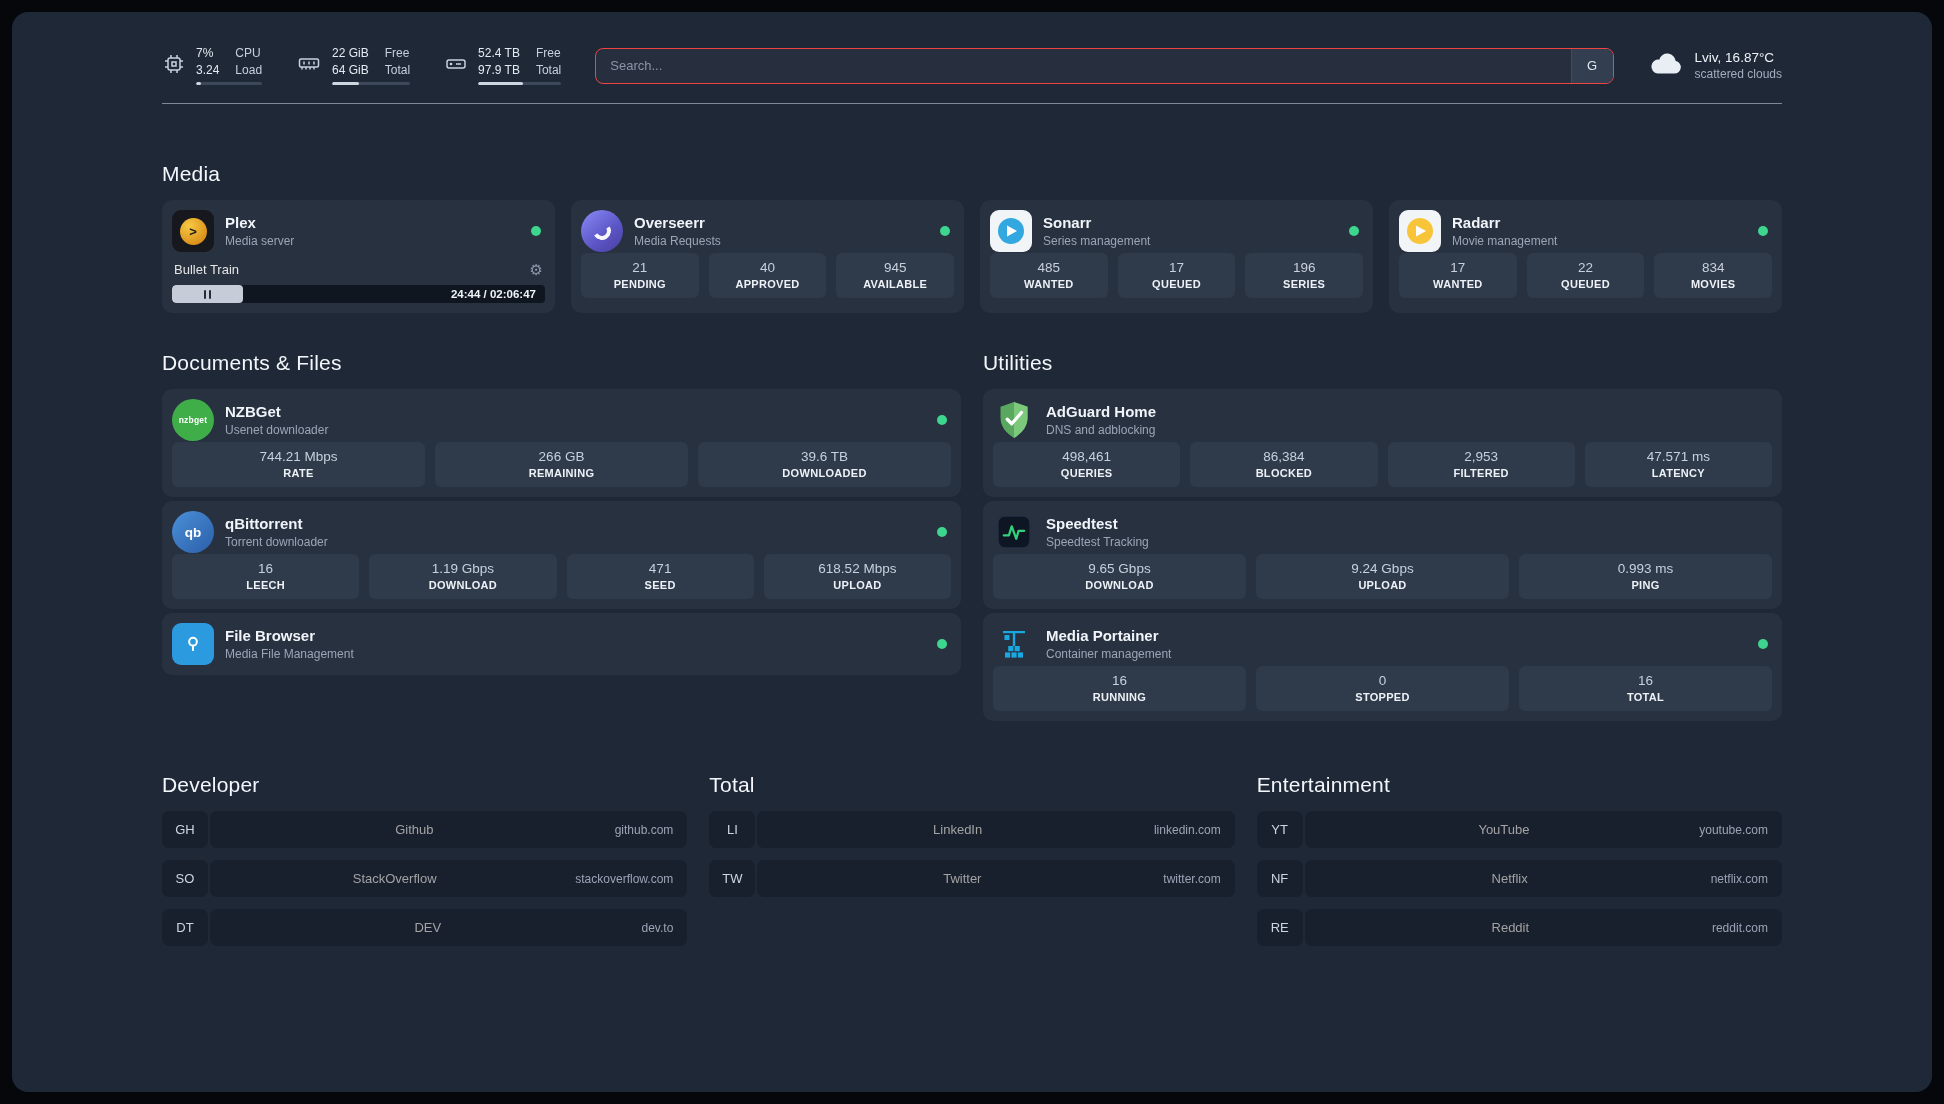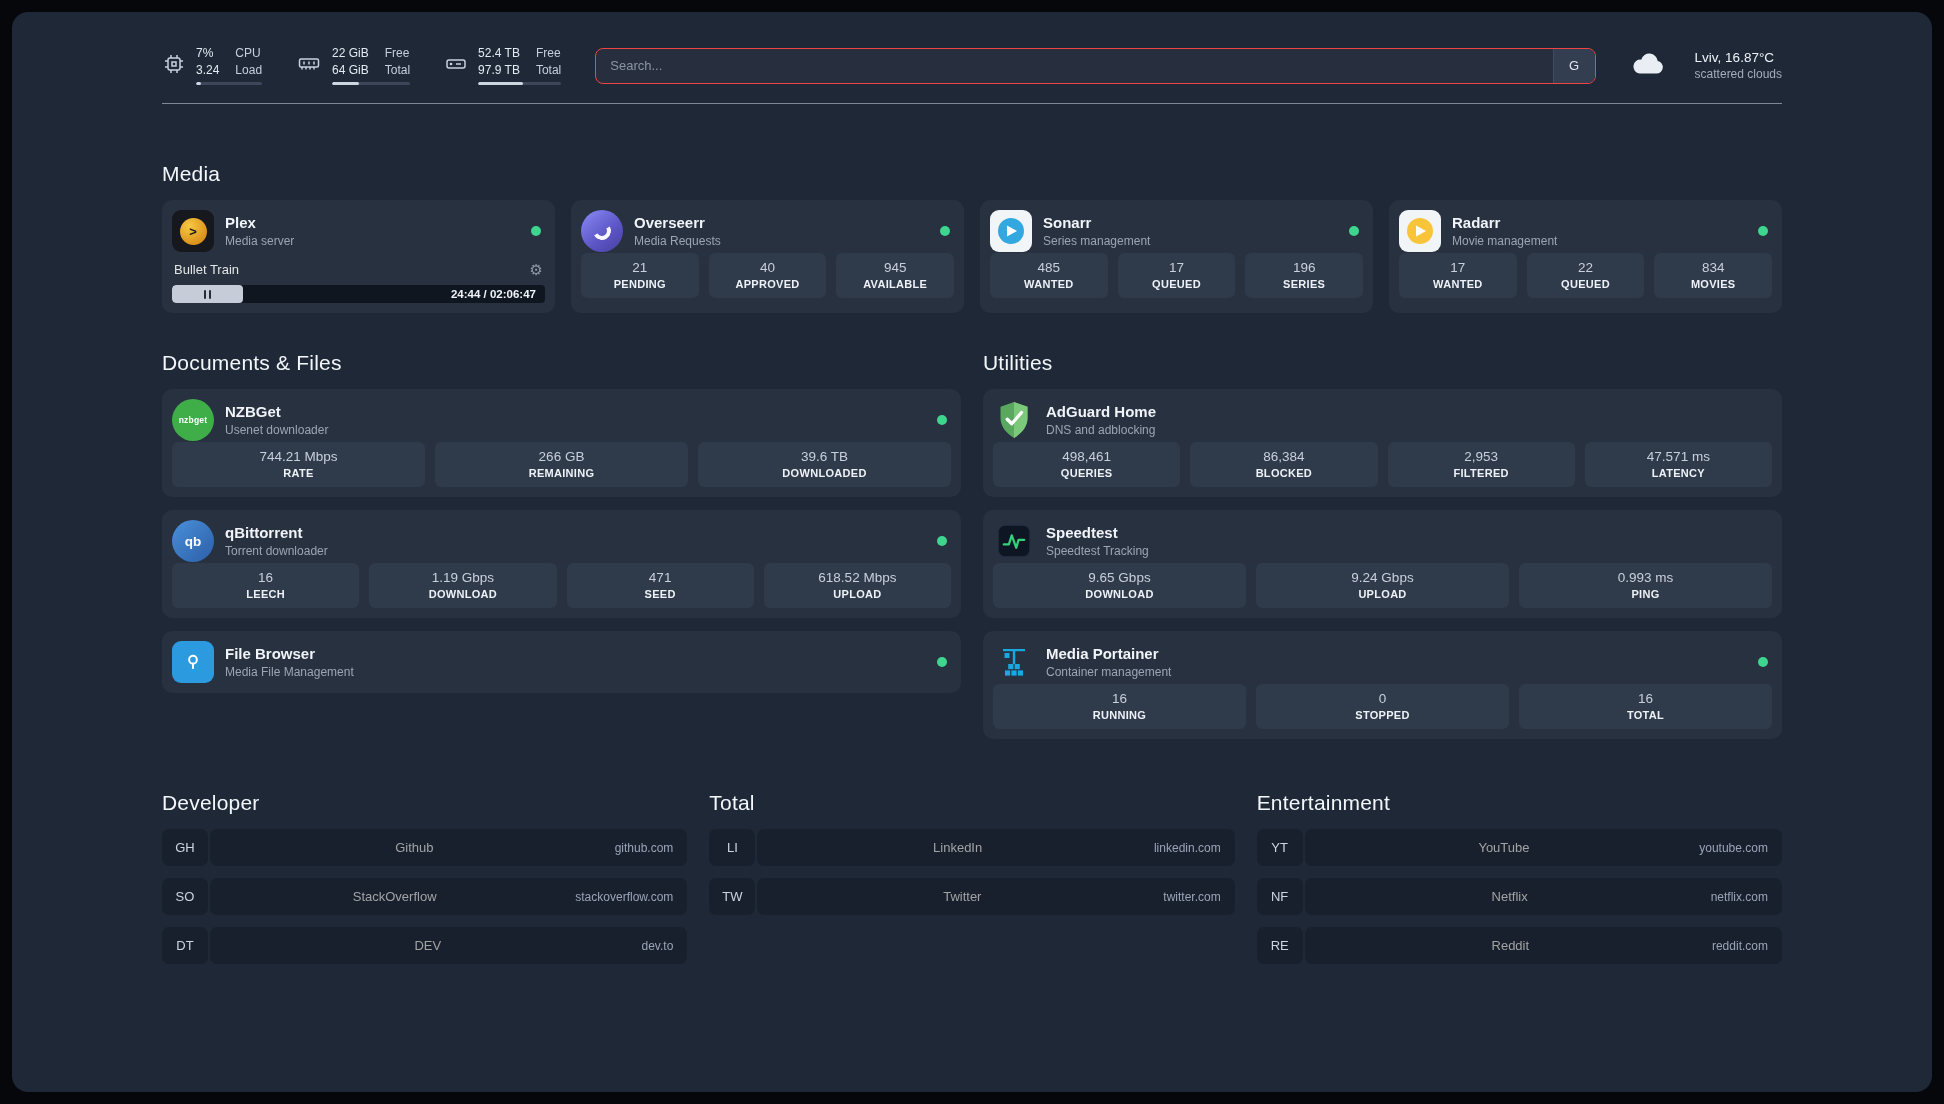--- a/index.html
+++ b/index.html
@@ -27,32 +27,32 @@
   .res-col { display:flex; flex-direction:column; gap:1px; font-size:12px; line-height:1.3; color:#e4eaf2; }
   .res-col.labels { color:#c7cfdc; }
   .res-bar { height:3px; background:#3c4759; border-radius:2px; margin-top:4px; overflow:hidden; }
   .res-fill { height:100%; background:#cdd5e0; border-radius:2px; }
 
   .search { flex:1; display:flex; align-items:stretch; height:36px; background:#272f3e; border:1px solid #ef4444; border-radius:8px; overflow:hidden; }
   .search input { flex:1; background:transparent; border:none; outline:none; color:#dde3ec; font-size:13px; padding:0 14px; font-family:inherit; }
   .search input::placeholder { color:#8b95a7; }
   .search-g { width:42px; background:#343e51; border-left:1px solid #414c60; display:flex; align-items:center; justify-content:center; color:#e2e8f1; font-size:13px; cursor:pointer; }
 
-  .weather { display:flex; align-items:center; gap:29px; }
+  .weather { display:flex; align-items:center; gap:11px; }
   .weather-line1 { font-size:13.5px; color:#eff3f8; }
   .weather-line2 { font-size:12px; color:#a3adbe; margin-top:2px; }
 
   .divider { border-top:1px solid rgba(206,217,233,0.55); }
 
   
   .sec-title { font-size:21px; font-weight:500; color:#f3f6fa; margin:0 0 14px; letter-spacing:.2px; }
   .media-section { margin-top:58px; }
   .cards-4 { display:grid; grid-template-columns:repeat(4,1fr); gap:16px; }
   .two-col { display:grid; grid-template-columns:1fr 1fr; gap:22px; margin-top:38px; align-items:start; }
-  .col-cards { display:flex; flex-direction:column; gap:13px; }
+  .col-cards { display:flex; flex-direction:column; gap:4px; }
 
   
   .card { background:#273140; border-radius:10px; padding:10px; cursor:pointer; }
   .card-head { display:flex; align-items:center; gap:11px; }
   .app-icon { width:42px; height:42px; flex:0 0 auto; display:flex; align-items:center; justify-content:center; }
   .app-name { font-size:15px; font-weight:600; color:#f1f4f8; }
   .app-desc { font-size:12px; color:#9ba5b6; margin-top:3px; }
   .dot { width:10px; height:10px; border-radius:50%; background:#3ed68e; margin-left:auto; margin-right:4px; flex:0 0 auto; }
 
   .stats-row { display:flex; gap:10px; margin-top:1px; }

